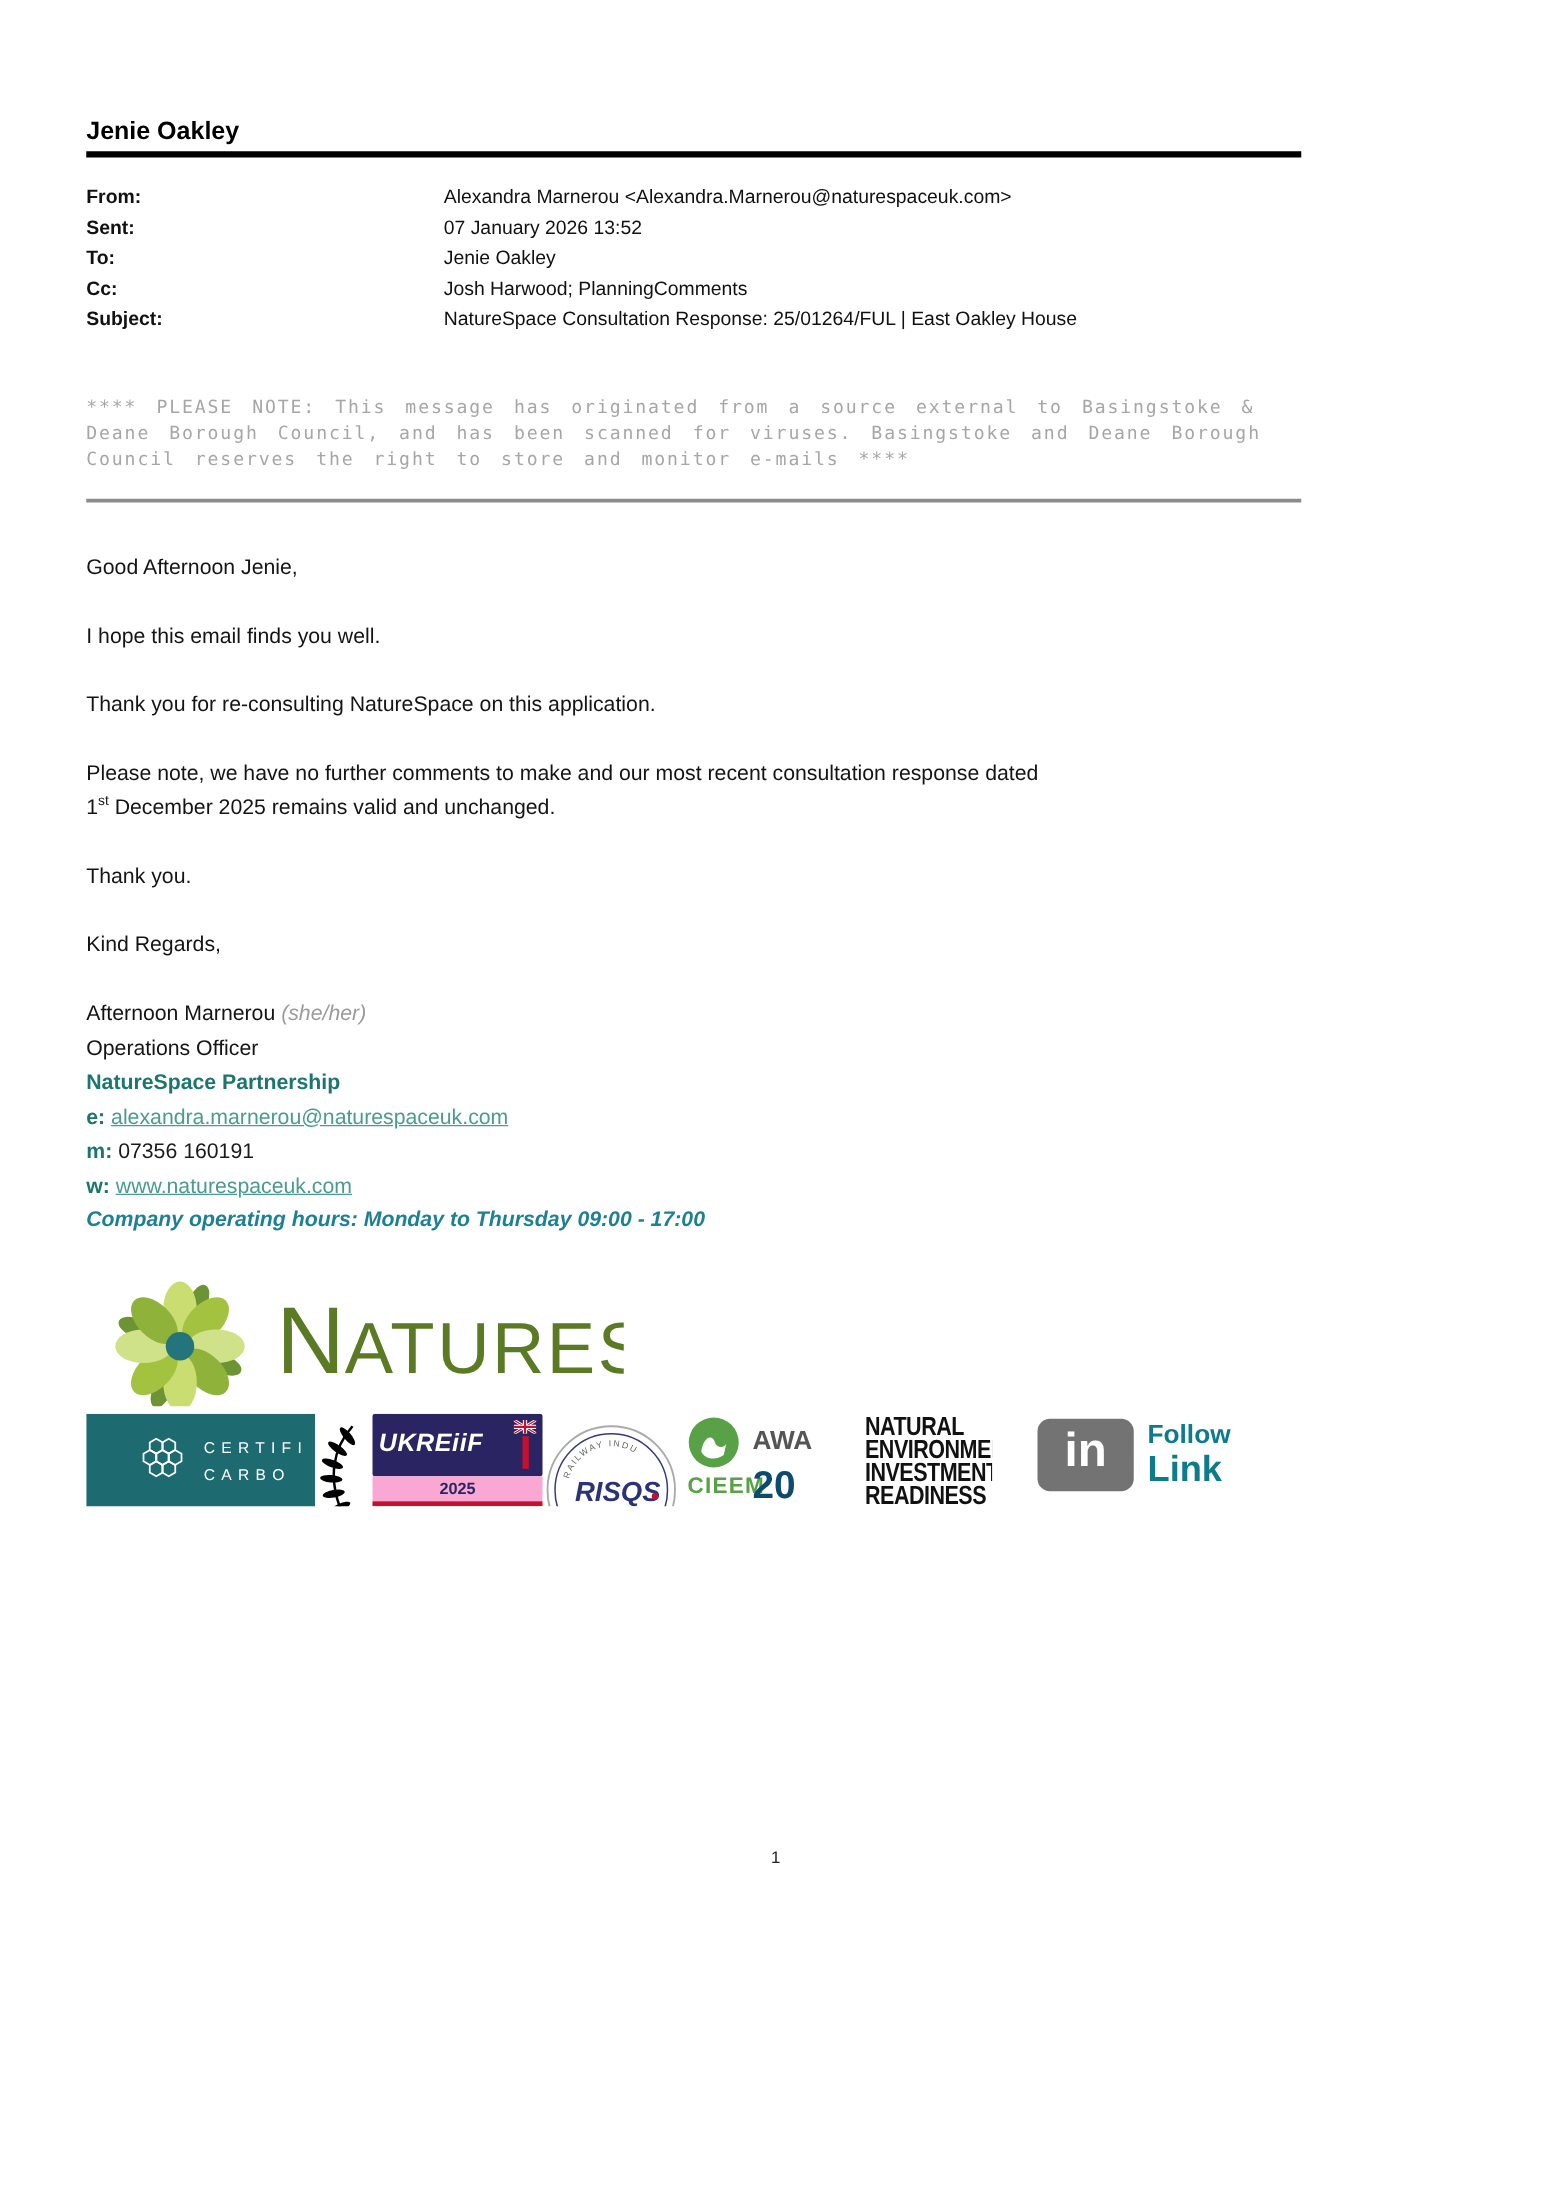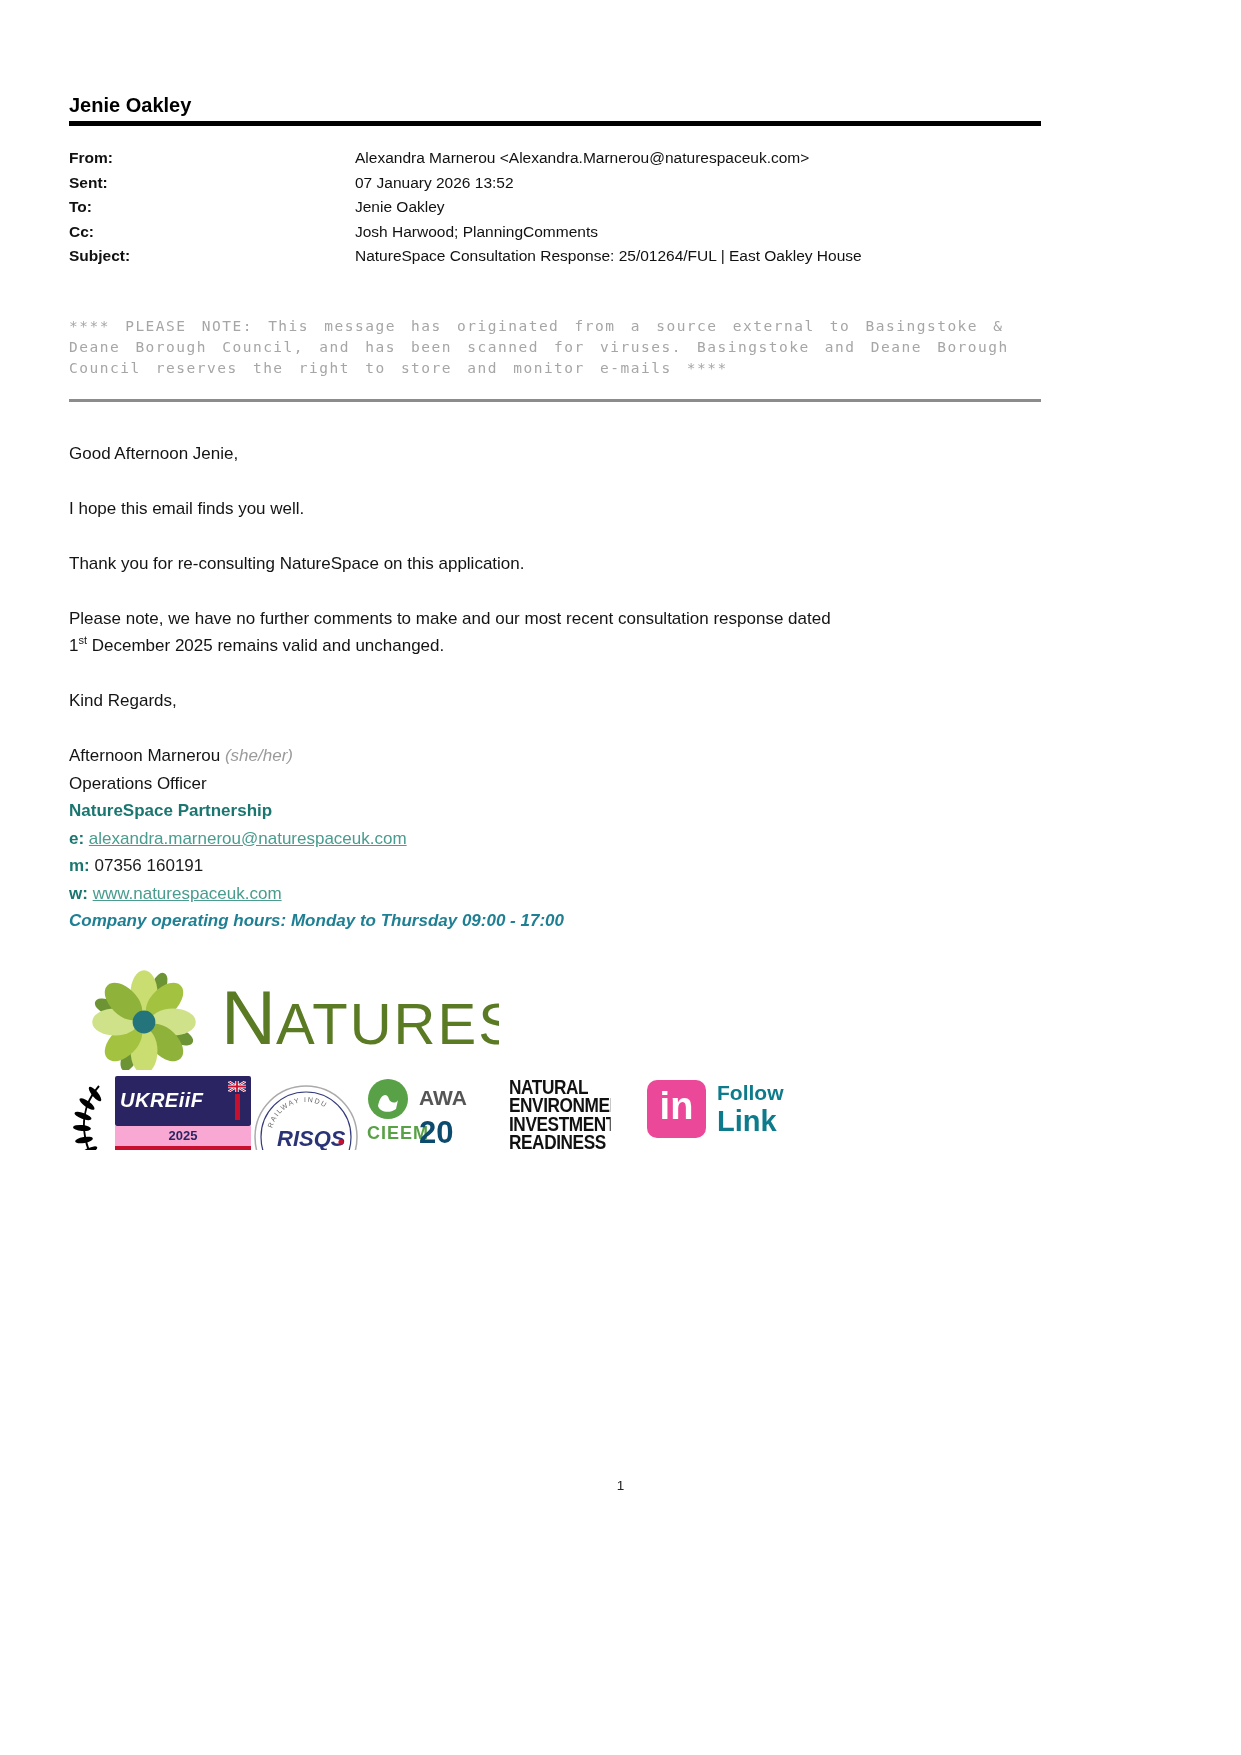--- a/index.html
+++ b/index.html
@@ -71,21 +71,21 @@
   .badge-cieem { flex:none; width:142px; padding-top:2px; display:grid; grid-template-columns:46px 1fr; grid-template-rows:40px auto; column-gap:6px; overflow:hidden; }
   .cieem-award { font-weight:bold; font-size:21px; color:#555; align-self:center; }
   .cieem-org { color:#58a146; font-weight:bold; font-size:18px; letter-spacing:1px; align-self:start; padding-top:2px; }
   .cieem-year { color:#0c4a6e; font-weight:bold; font-size:31px; line-height:30px; }
 
   .badge-neirf { flex:none; width:124px; overflow:hidden; padding-top:2px;
     font-weight:bold; font-size:21px; line-height:18.5px; letter-spacing:-0.5px; color:#111;
     transform:scaleX(0.82); transform-origin:left top; white-space:nowrap; }
 
   .badge-linkedin { flex:none; width:170px; margin-left:14px; padding-top:4px; display:flex; gap:11px; }
-  .in-box { width:59px; height:58px; background:#ec4899; border-radius:10px; color:#fff;
+  .in-box { width:77px; height:58px; background:#737373; border-radius:10px; color:#fff;
     font-weight:bold; font-size:38px; display:flex; align-items:center; justify-content:center; padding-bottom:4px; }
   .follow-col { display:flex; flex-direction:column; }
   .follow-label { color:#0d7b8b; font-weight:bold; font-size:21px; line-height:26px; }
   .linkedin-label { color:#0d7b8b; font-weight:bold; font-size:29px; line-height:30px; }
 
   .page-number { position:absolute; left:0; top:1478px; width:100%; text-align:center; font-size:13.5px; color:#222; }
 </style>
 </head>
 <body>
 
@@ -121,20 +121,21 @@
 Deane Borough Council, and has been scanned for viruses. Basingstoke and Deane Borough
 Council reserves the right to store and monitor e-mails ****</div>
 
   <div class="section-divider"></div>
 
   <div class="email-body">
     <p>Good Afternoon Jenie,</p>
     <p>I hope this email finds you well.</p>
     <p>Thank you for re-consulting NatureSpace on this application.</p>
     <p><span>Please note, we have no further comments to make and our most recent consultation response dated</span><br><span>1</span><sup>st</sup><span> December 2025 remains valid and unchanged.</span></p>
+    <p>Thank you.</p>
     <p>Kind Regards,</p>
 
     <div class="signature">
       <div class="sig-line"><span>Afternoon Marnerou</span> <span class="pronouns">(she/her)</span></div>
       <div class="sig-line">Operations Officer</div>
       <div class="sig-line sig-company">NatureSpace Partnership</div>
       <div class="sig-line"><span class="sig-label">e:</span> <span class="sig-link">alexandra.marnerou@naturespaceuk.com</span></div>
       <div class="sig-line"><span class="sig-label">m:</span> <span class="sig-plain">07356 160191</span></div>
       <div class="sig-line"><span class="sig-label">w:</span> <span class="sig-link">www.naturespaceuk.com</span></div>
       <div class="sig-line sig-hours">Company operating hours: Monday to Thursday 09:00 - 17:00</div>
@@ -163,20 +164,38 @@
         </g>
       </svg>
       <div class="brand">
         <span class="brand-initial">N</span>
           <span class="brand-rest">ATURES</span>
       </div>
     </div>
 
     <div class="badges">
 
+      <div class="badge-carbon">
+        <svg width="44" height="40" viewBox="0 0 44 40">
+          <defs>
+              <polygon id="hx" points="0,-6 5.2,-3 5.2,3 0,6 -5.2,3 -5.2,-3" fill="none" stroke="#fff" stroke-width="1.4"></polygon>
+            </defs>
+          <use href="#hx" x="16" y="8"></use>
+            <use href="#hx" x="26" y="8"></use>
+          <use href="#hx" x="11" y="17"></use>
+            <use href="#hx" x="21" y="17"></use>
+            <use href="#hx" x="31" y="17"></use>
+          <use href="#hx" x="16" y="26"></use>
+            <use href="#hx" x="26" y="26"></use>
+        </svg>
+        <div class="txt">
+          <div>CERTIFI</div>
+          <div>CARBO</div>
+        </div>
+      </div>
 
       <div class="badge-laurel">
         <svg width="40" height="88" viewBox="0 0 40 88">
           <path d="M30,6 C14,24 10,48 22,76" fill="none" stroke="#000" stroke-width="2"></path>
           <ellipse cx="26" cy="14" rx="3" ry="9" fill="#000" transform="rotate(-40 26 14)"></ellipse>
           <ellipse cx="18" cy="24" rx="3" ry="9" fill="#000" transform="rotate(-55 18 24)"></ellipse>
           <ellipse cx="14" cy="36" rx="3" ry="9" fill="#000" transform="rotate(-70 14 36)"></ellipse>
           <ellipse cx="13" cy="48" rx="3" ry="9" fill="#000" transform="rotate(-85 13 48)"></ellipse>
           <ellipse cx="15" cy="60" rx="3" ry="9" fill="#000" transform="rotate(-100 15 60)"></ellipse>
           <ellipse cx="20" cy="71" rx="3" ry="9" fill="#000" transform="rotate(-115 20 71)"></ellipse>

